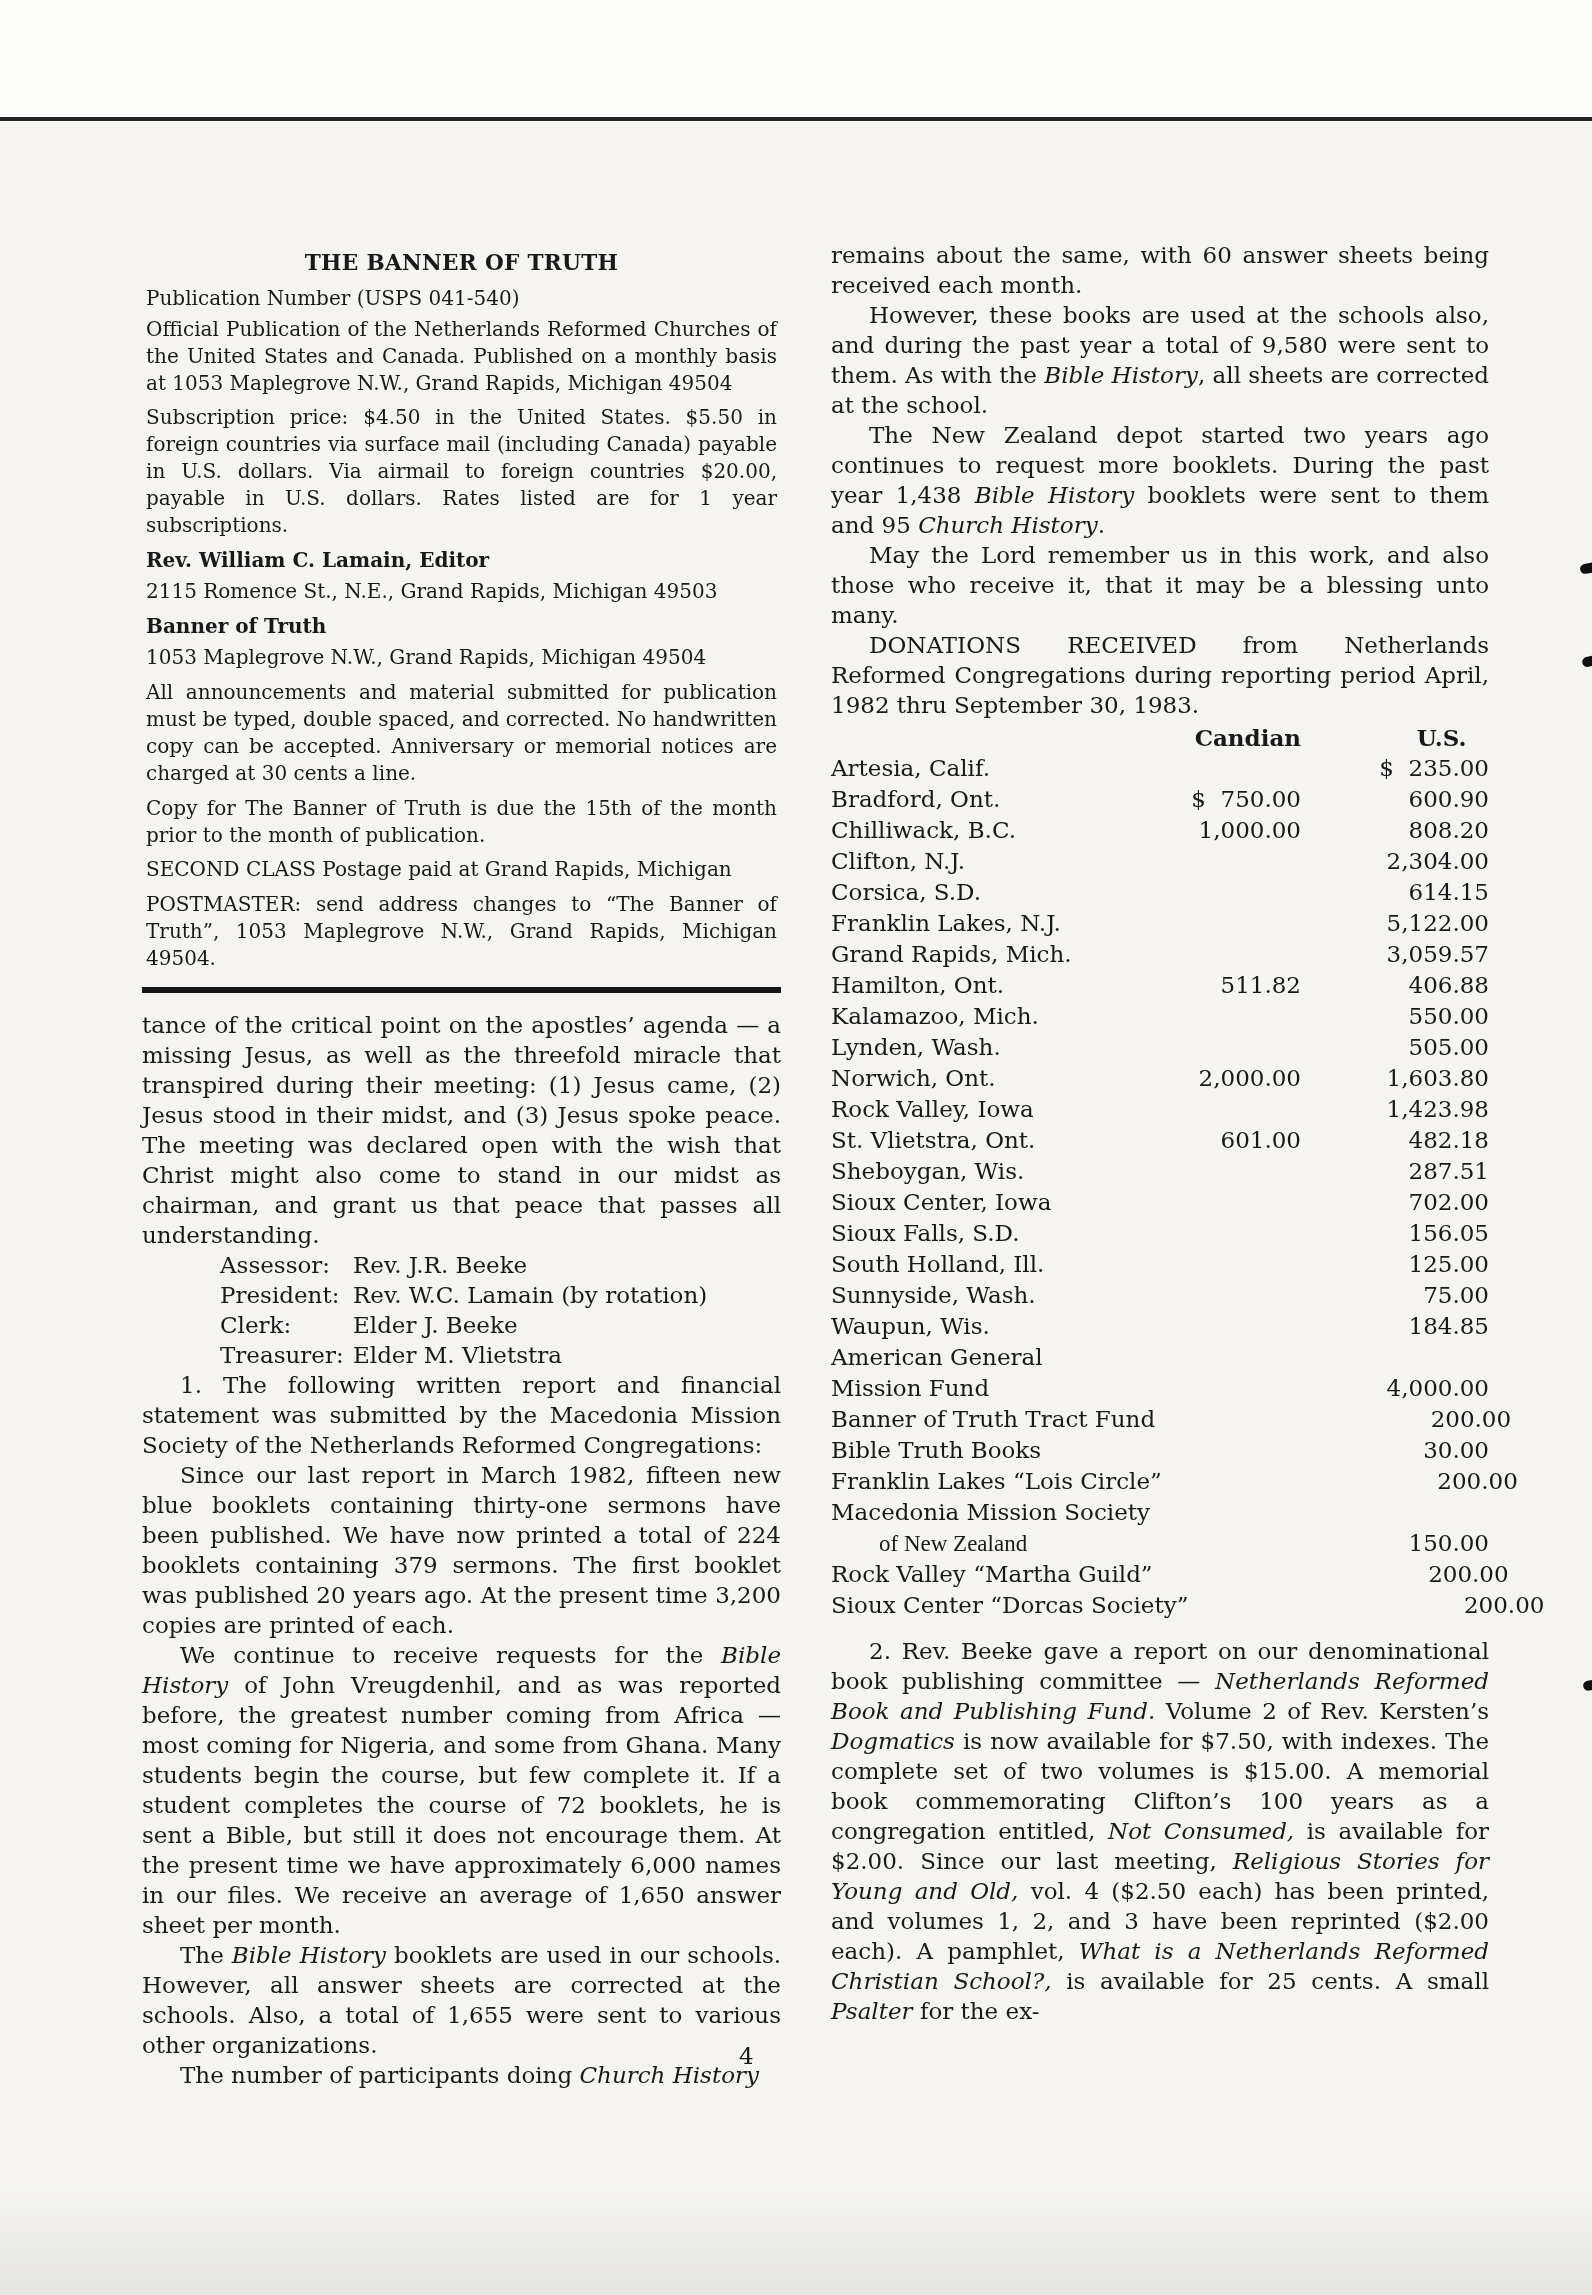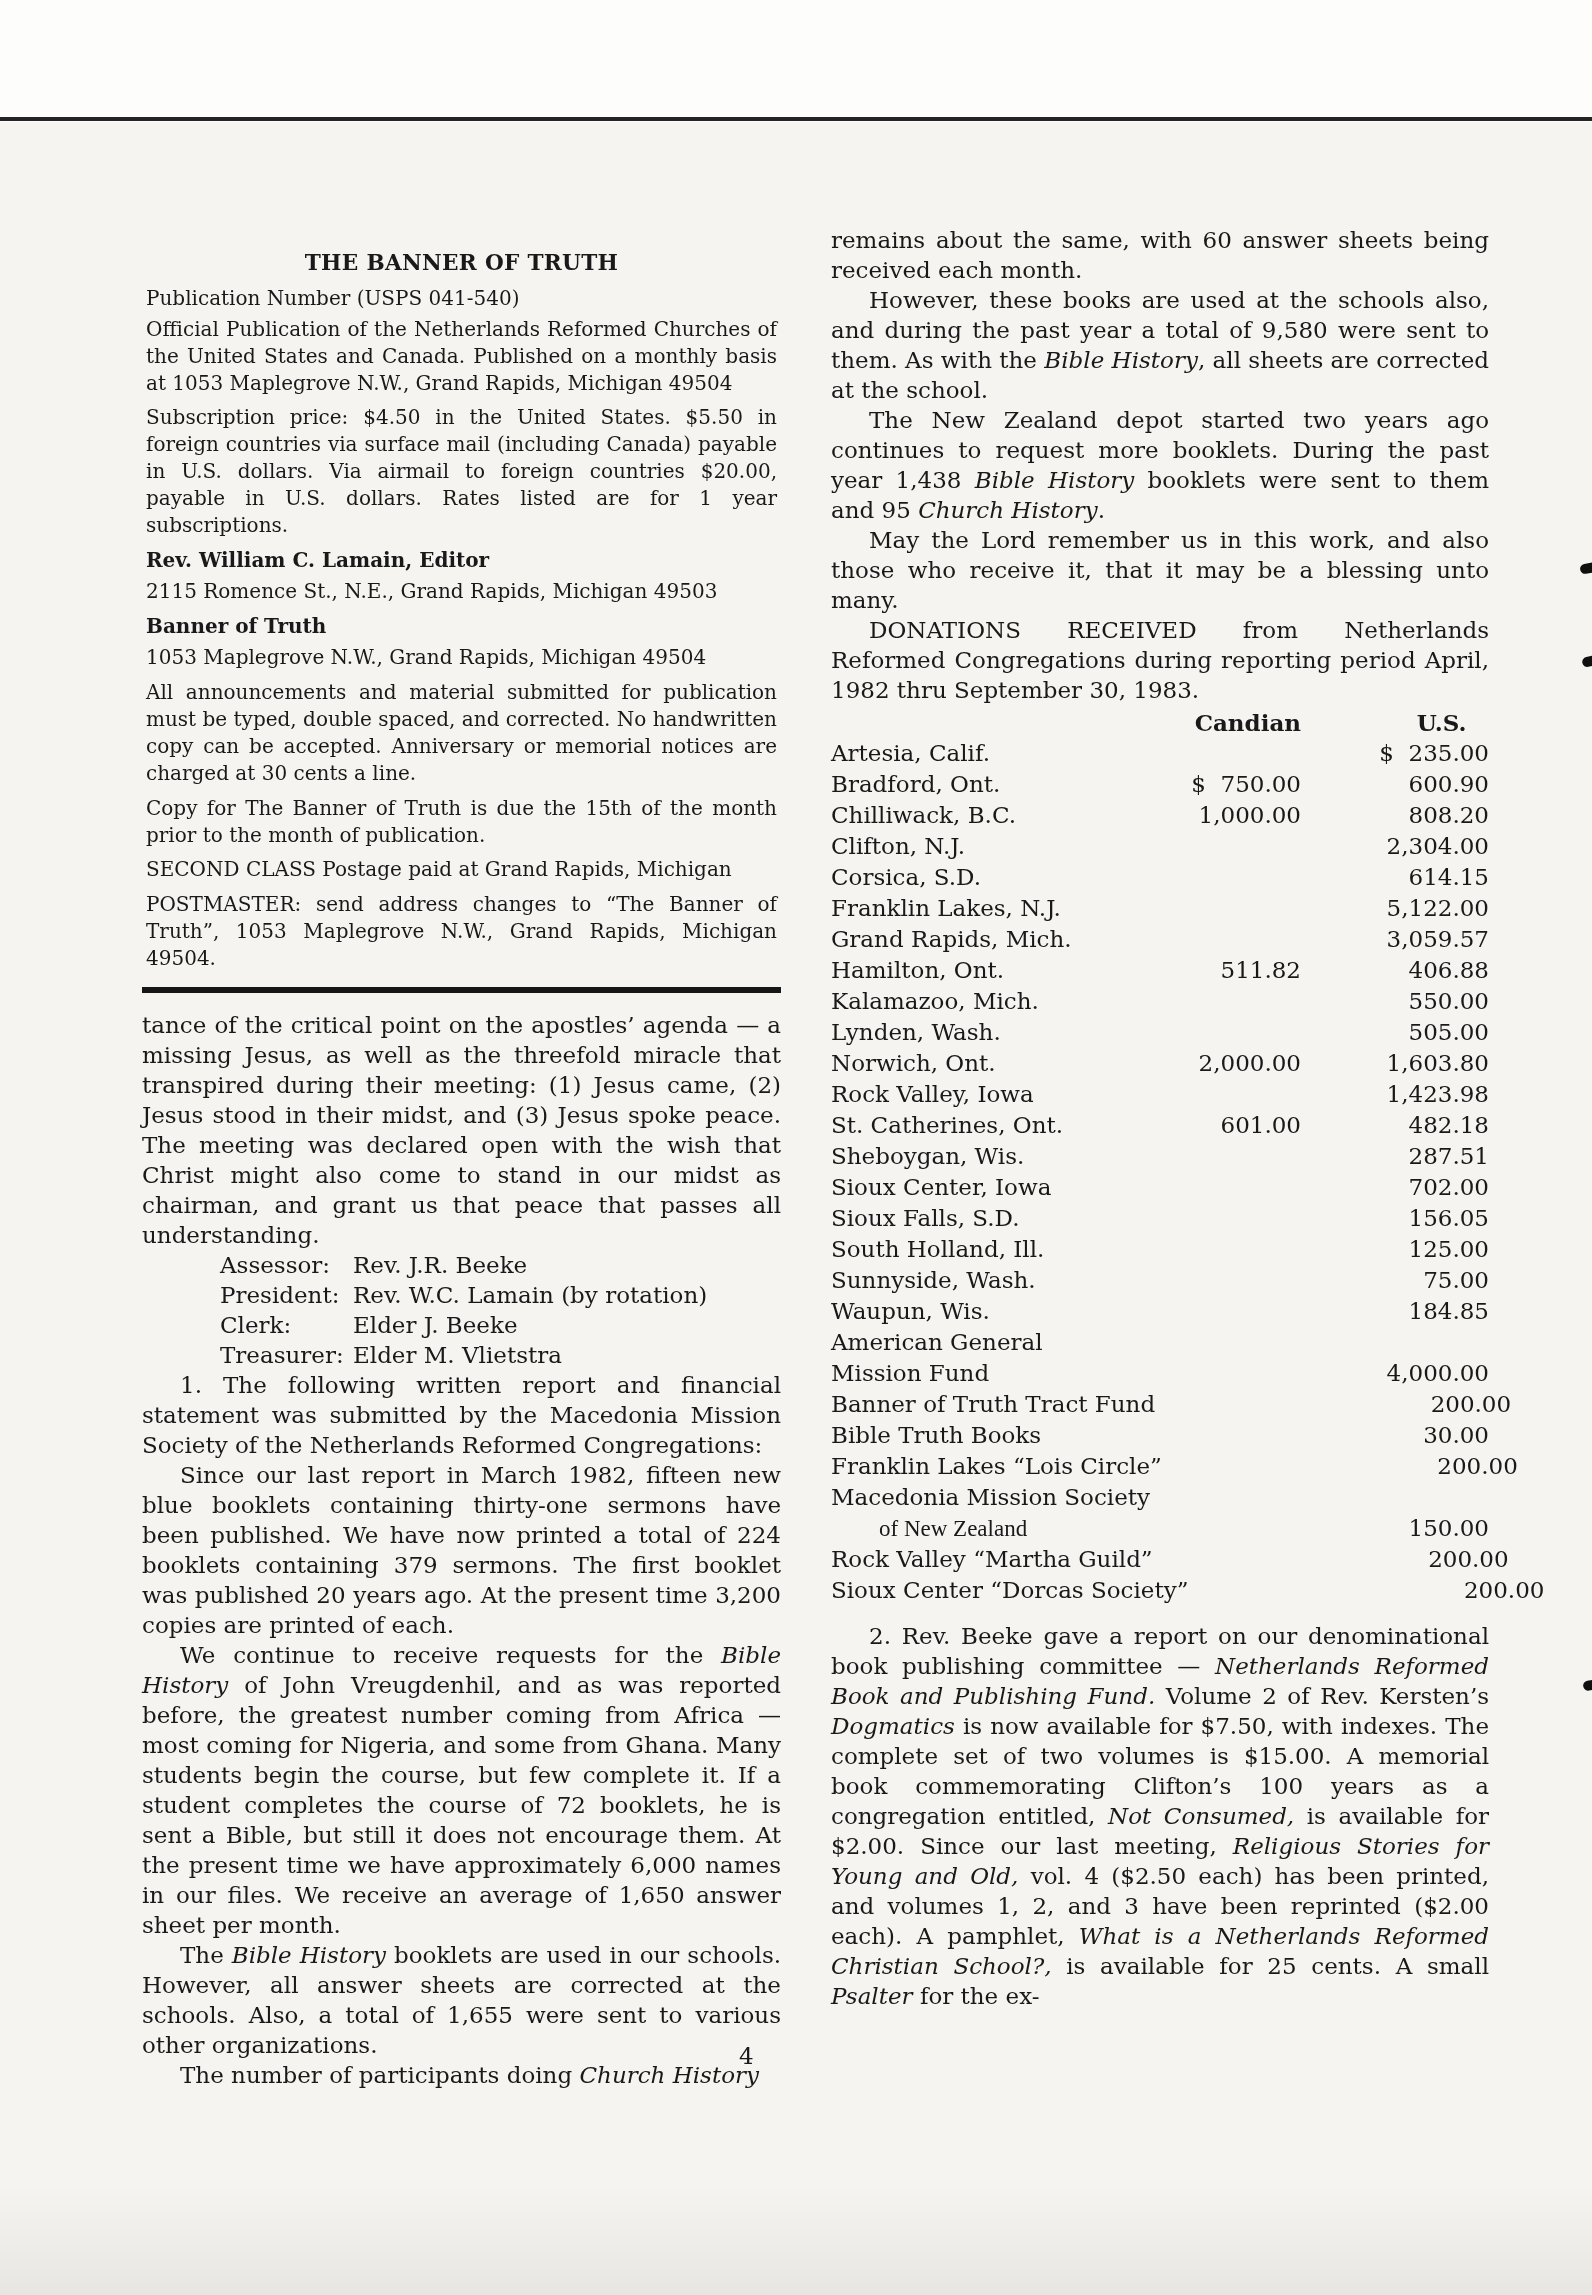--- a/index.html
+++ b/index.html
@@ -22,21 +22,21 @@
     position:absolute;left:0;top:122px;width:1592px;height:2174px;
     background:#f5f4f1;
   }
   .page:after{
     content:"";position:absolute;left:0;bottom:0;width:100%;height:112px;
     background:linear-gradient(to bottom,rgba(0,0,0,0),rgba(0,0,0,0.06));
     pointer-events:none;
   }
   .col{position:absolute;}
   .col-left{left:142px;top:127px;width:639px;}
-  .col-right{left:831px;top:103px;width:658px;}
+  .col-right{left:831px;top:118px;width:658px;}
 
   .mast-title{
     font-size:21.6px;font-weight:bold;text-align:center;
     margin:0 0 8.6px 0;letter-spacing:0.3px;line-height:27px;
   }
   .mast{
     font-size:20px;line-height:27px;margin:4px;text-align:justify;
   }
   .mast.gap{margin-top:7.8px;}
   .mast.bold{font-weight:bold;}
@@ -189,21 +189,21 @@
             <span class="cell-name">Norwich, Ont.</span>
             <span class="amt">2,000.00</span>
             <span class="amt">1,603.80</span>
           </div>
           <div class="don-row">
             <span class="cell-name">Rock Valley, Iowa</span>
             <span class="amt"></span>
             <span class="amt">1,423.98</span>
           </div>
           <div class="don-row">
-            <span class="cell-name">St. Catherines, Ont.</span>
+            <span class="cell-name">St. Vlietstra, Ont.</span>
             <span class="amt">601.00</span>
             <span class="amt">482.18</span>
           </div>
           <div class="don-row">
             <span class="cell-name">Sheboygan, Wis.</span>
             <span class="amt"></span>
             <span class="amt">287.51</span>
           </div>
           <div class="don-row">
             <span class="cell-name">Sioux Center, Iowa</span>

